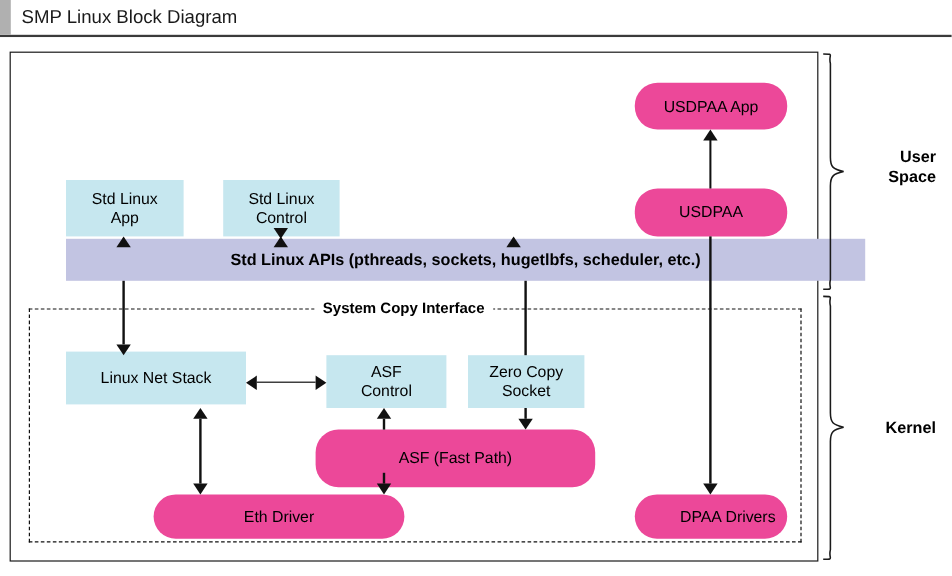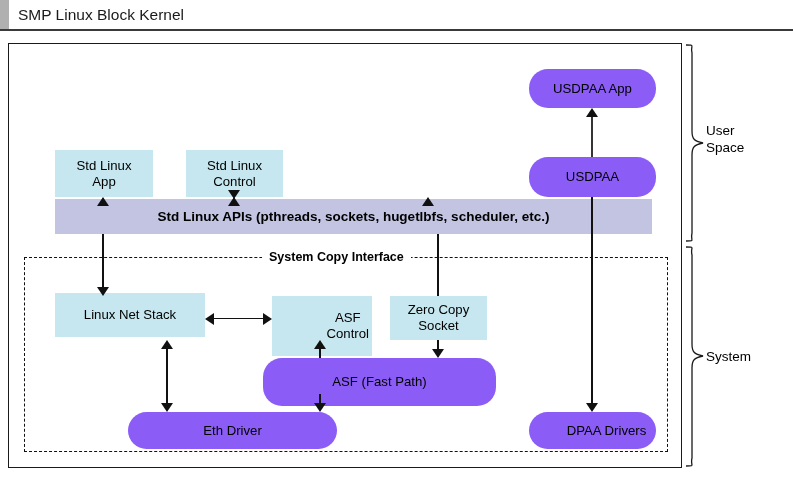--- a/index.html
+++ b/index.html
@@ -94,21 +94,21 @@
     box-sizing: border-box;
     display: flex;
     align-items: center;
     justify-content: center;
     text-align: center;
     font-size: 13.2px;
     line-height: 16px;
     color: #000000;
   }
   .block.cyan  { background: #c6e7ef; }
-  .block.tan   { background: #8b5cf6; border-radius: 19px; }
+  .block.tan   { background: #ec4899; border-radius: 19px; }
   .block.band  { background: #c2c4e2; font-weight: bold; font-size: 13.5px; }
   .block .txt { display: block; padding: 0 3px; }
 
   
   .vline {
     position: absolute;
     width: 1.7px;
     background: #111111;
   }
   .hline {
@@ -139,32 +139,32 @@
     border-top: 6px solid transparent;
     border-bottom: 6px solid transparent;
     border-left: 9px solid #111111;
   }
 
   
   .brace-svg { position: absolute; }
   .brace-label {
     position: absolute;
     font-size: 13.5px;
-    font-weight: normal;
+    font-weight: bold;
     line-height: 17px;
-    text-align: left;
+    text-align: right;
     white-space: pre-line;
   }
 </style>
 </head>
 <body>
 
 <div id="header">
   <div id="header-accent"></div>
-  <div id="header-title">SMP Linux Block Kernel</div>
+  <div id="header-title">SMP Linux Block Diagram</div>
 </div>
 
 <div id="canvas">
 
   <div id="outer-frame"></div>
 
   <div id="kernel-region"></div>
   <div id="syscall-label">System Copy Interface</div>
 
   <div class="block cyan" style="left:55px; top:119px; width:98px; height:47px;">
@@ -179,29 +179,29 @@
 
 
   <div class="block tan" style="left:529px; top:38px; width:127px; height:39px;">
     <span class="txt" style="white-space:pre-line;">USDPAA App</span>
   </div>
 
   <div class="block tan" style="left:529px; top:126px; width:127px; height:40px;">
     <span class="txt" style="white-space:pre-line;">USDPAA</span>
   </div>
 
-  <div class="block band" style="left:55px; top:168px; width:597px; height:35px;">
+  <div class="block band" style="left:55px; top:168px; width:666px; height:35px;">
     <span class="txt">Std Linux APIs (pthreads, sockets, hugetlbfs, scheduler, etc.)</span>
   </div>
 
   <div class="block cyan" style="left:55px; top:262px; width:150px; height:44px;">
     <span class="txt" style="white-space:pre-line;">Linux Net Stack</span>
   </div>
 
-  <div class="block cyan" style="left:272px; top:265px; width:100px; height:60px;justify-content:flex-end;">
+  <div class="block cyan" style="left:272px; top:265px; width:100px; height:44px;">
     <span class="txt" style="white-space:pre-line;">ASF
 Control</span>
   </div>
 
   <div class="block cyan" style="left:390px; top:265px; width:97px; height:44px;">
     <span class="txt" style="white-space:pre-line;">Zero Copy
 Socket</span>
   </div>
 
   <div class="block tan" style="left:263px; top:327px; width:233px; height:48px;">
@@ -263,15 +263,15 @@
 
   <svg class="brace-svg" style="left:684px; top:12px; width:22px; height:200px;">
     <path d="M 2 2 C 12 2, 6 2, 8 10 L 8 88 C 8 96, 10 98, 19 100 C 10 102, 8 104, 8 112 L 8 190 C 6 198, 12 198, 2 198" fill="none" stroke="#1a1a1a" stroke-width="1.3"></path>
   </svg>
   <div class="brace-label" style="left:706px; top:91px; width:74px;">User
 Space</div>
 
   <svg class="brace-svg" style="left:684px; top:214px; width:22px; height:223px;">
     <path d="M 2 2 C 12 2, 6 2, 8 10 L 8 99 C 8 107, 10 109, 19 111 C 10 113, 8 115, 8 123 L 8 213 C 6 221, 12 221, 2 221" fill="none" stroke="#1a1a1a" stroke-width="1.3"></path>
   </svg>
-  <div class="brace-label" style="left:706px; top:317px; width:74px;">System</div>
+  <div class="brace-label" style="left:706px; top:317px; width:74px;">Kernel</div>
 
 </div>
 
 </body></html>

